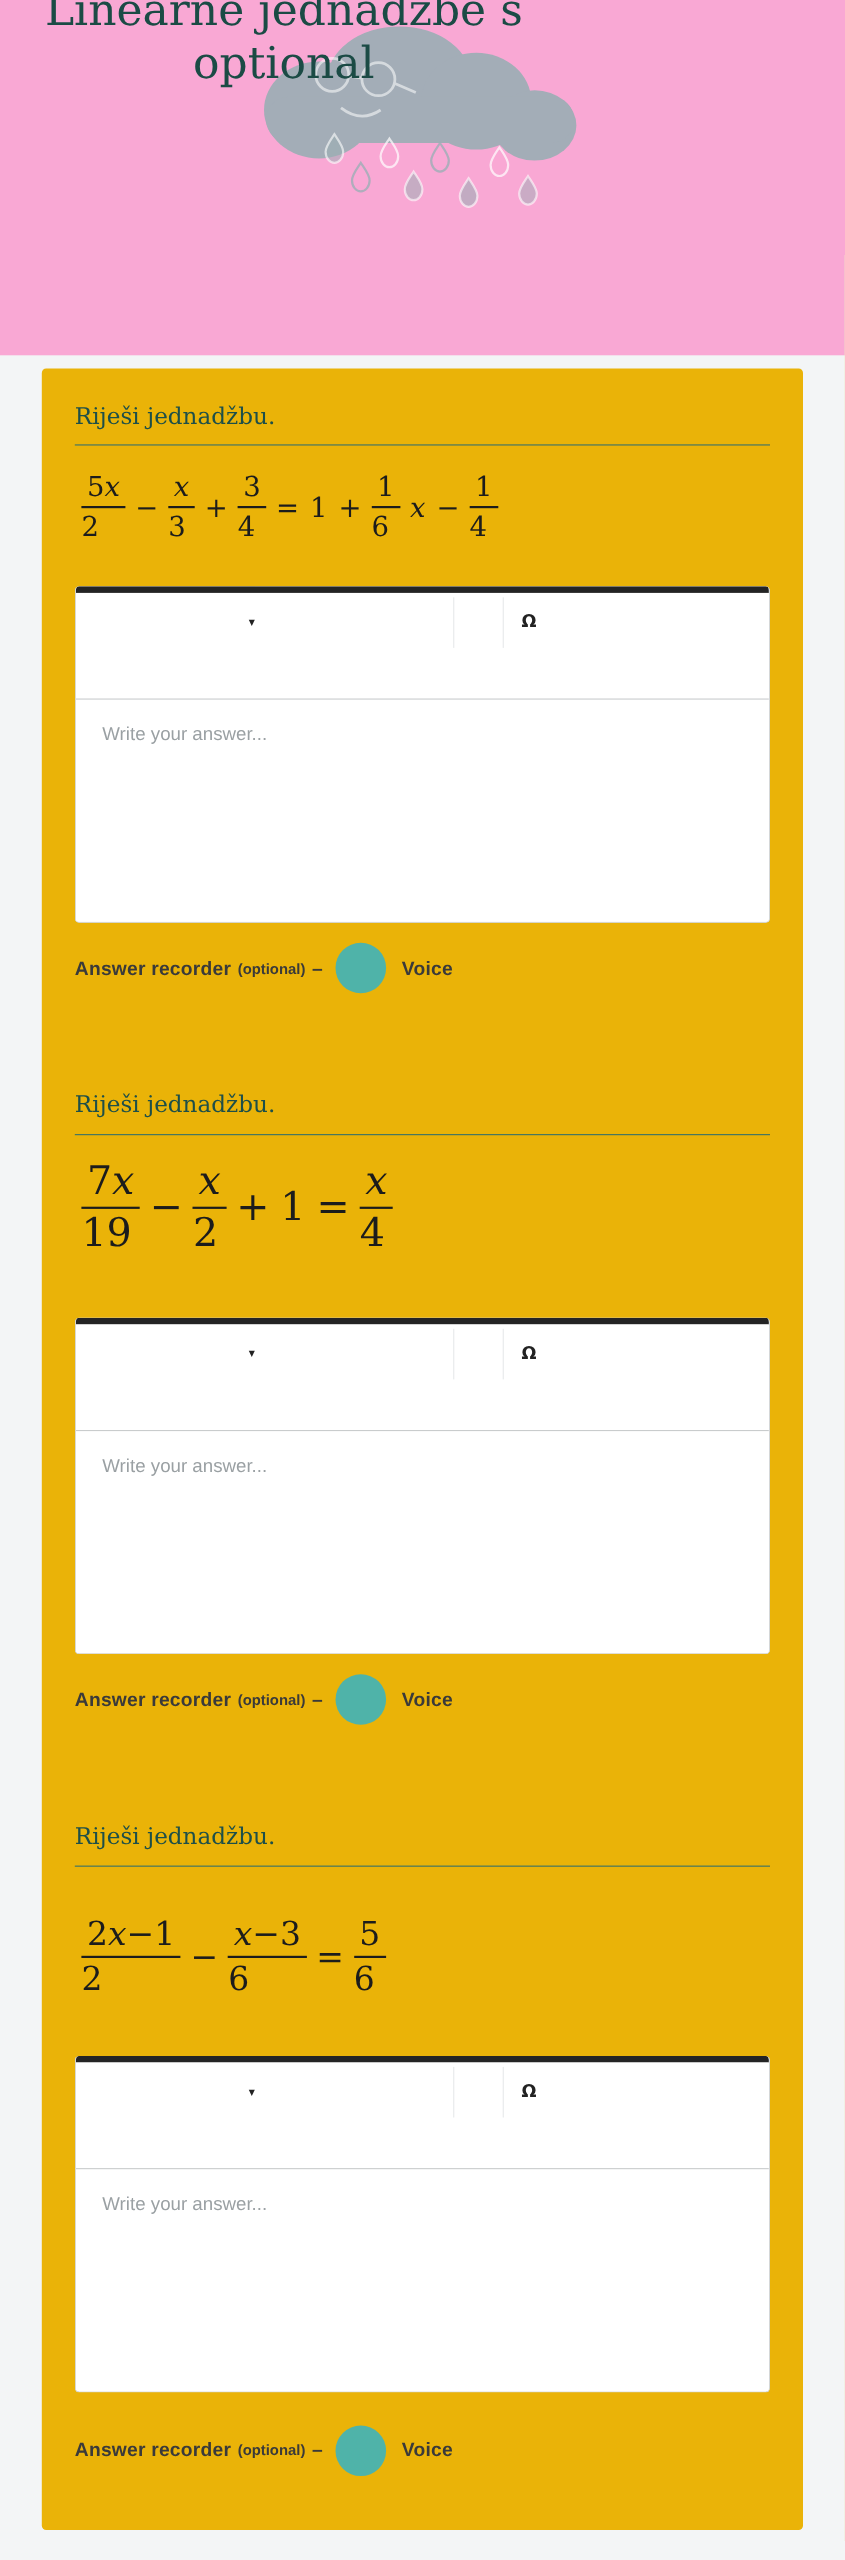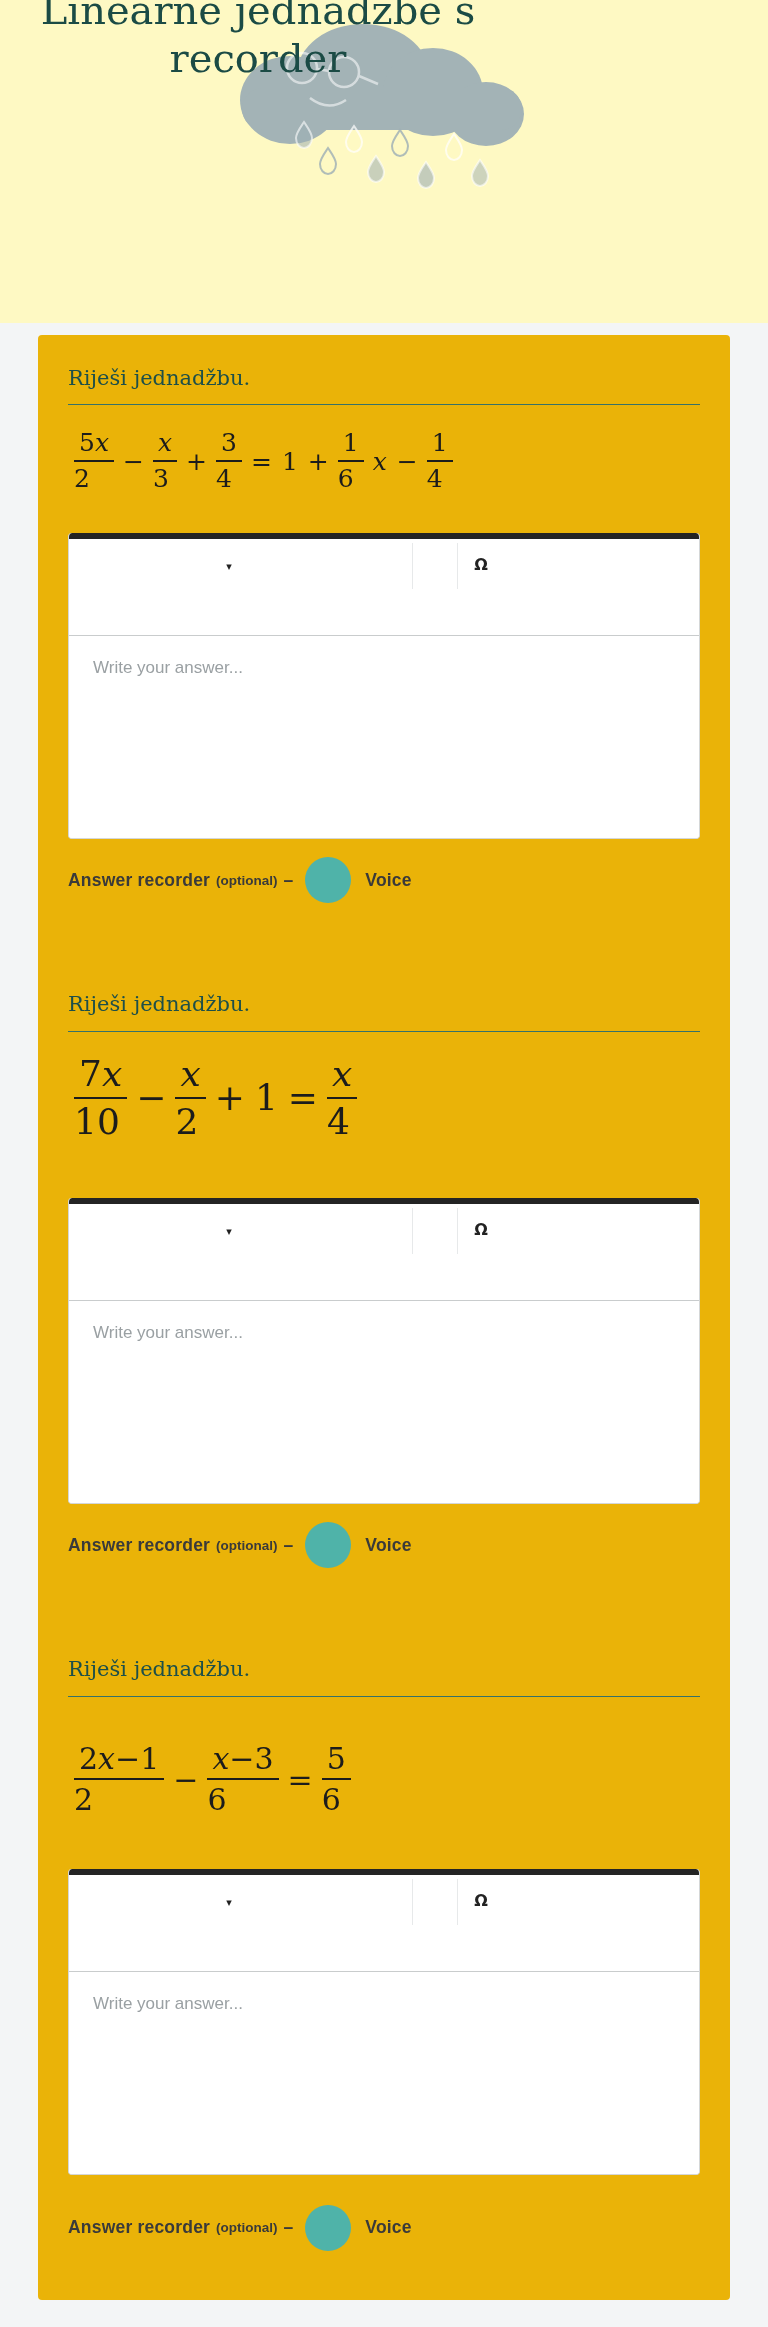--- a/index.html
+++ b/index.html
@@ -8,21 +8,21 @@
     height: 2327px;
     overflow: hidden;
     background: #f3f5f6;
     font-family: "Liberation Sans", sans-serif;
   }
 
   
   .header {
     position: relative;
     height: 323px;
-    background: #fef9c3;
+    background: #f9a8d4;
     overflow: hidden;
   }
   .cloud {
     position: absolute;
     left: 228px;
     top: 22px;
     width: 310px;
     height: 185px;
     z-index: 0;
   }
@@ -189,21 +189,21 @@
       <path d="M126 104 C130 110 134 115 134 120 C134 126 130 130 126 130 C122 130 118 126 118 120 C118 115 122 110 126 104 Z" fill="none" stroke="rgba(255,255,255,0.7)"></path>
       <path d="M148 134 C152 140 156 145 156 150 C156 156 152 160 148 160 C144 160 140 156 140 150 C140 145 144 140 148 134 Z" fill="rgba(156,174,181,0.55)" stroke="rgba(255,255,255,0.6)"></path>
       <path d="M172 108 C176 114 180 119 180 124 C180 130 176 134 172 134 C168 134 164 130 164 124 C164 119 168 114 172 108 Z" fill="none" stroke="rgba(156,174,181,0.8)"></path>
       <path d="M198 140 C202 146 206 151 206 156 C206 162 202 166 198 166 C194 166 190 162 190 156 C190 151 194 146 198 140 Z" fill="rgba(156,174,181,0.6)" stroke="rgba(255,255,255,0.6)"></path>
       <path d="M226 112 C230 118 234 123 234 128 C234 134 230 138 226 138 C222 138 218 134 218 128 C218 123 222 118 226 112 Z" fill="none" stroke="rgba(255,255,255,0.7)"></path>
       <path d="M252 138 C256 144 260 149 260 154 C260 160 256 164 252 164 C248 164 244 160 244 154 C244 149 248 144 252 138 Z" fill="rgba(156,174,181,0.5)" stroke="rgba(255,255,255,0.6)"></path>
     </g>
   </svg>
   <h1 class="title">
     <span class="tl">Linearne jednadžbe s</span>
-    <span class="tl">recorder</span>
+    <span class="tl">optional</span>
   </h1>
 </header>
 
 <div class="page-body">
   <main class="card">
 
     <section class="question">
       <h2 class="prompt">Riješi jednadžbu.</h2>
       <div class="equation eq-1">
           <span class="frac">
@@ -253,21 +253,21 @@
         <button class="voice-btn"></button>
         <span class="voice-label">Voice</span>
       </div>
     </section>
 
     <section class="question">
       <h2 class="prompt">Riješi jednadžbu.</h2>
       <div class="equation eq-2">
           <span class="frac">
             <span class="num">7<em>x</em></span>
-            <span class="den">10</span>
+            <span class="den">19</span>
           </span>
           <span class="eq-op">−</span>
           <span class="frac">
             <span class="num"><em>x</em></span>
             <span class="den">2</span>
           </span>
           <span class="eq-op">+</span>
           <span class="eq-op">1</span>
           <span class="eq-op">=</span>
           <span class="frac">

